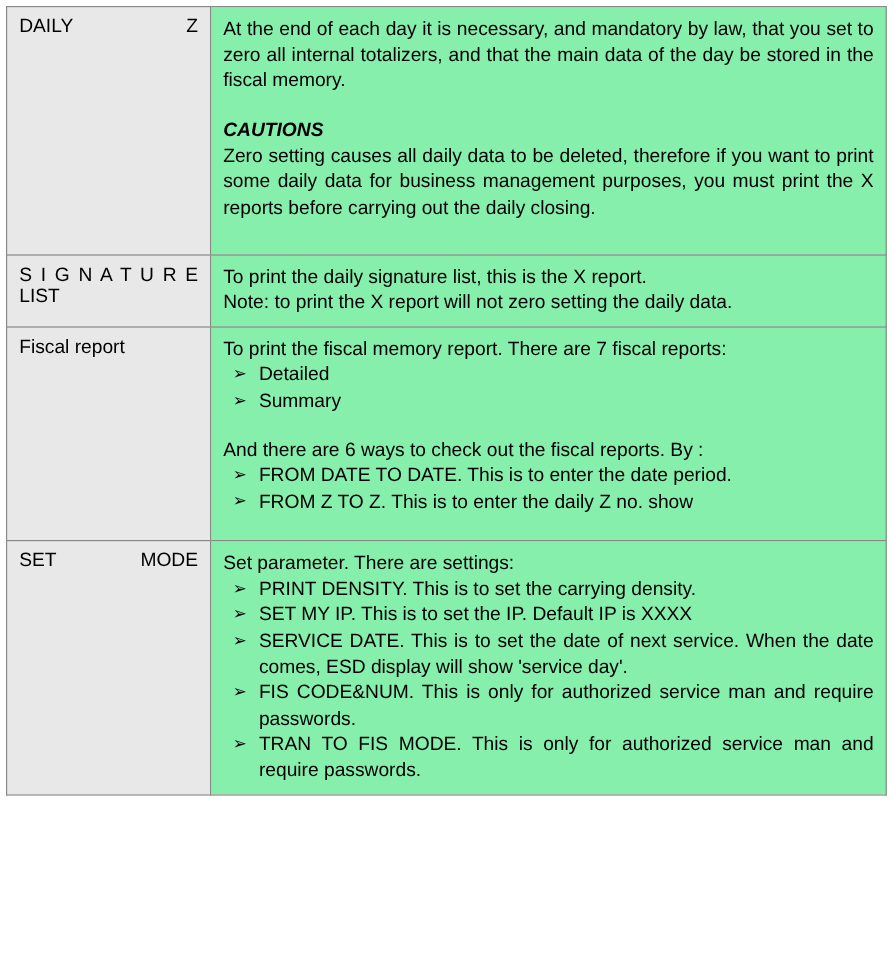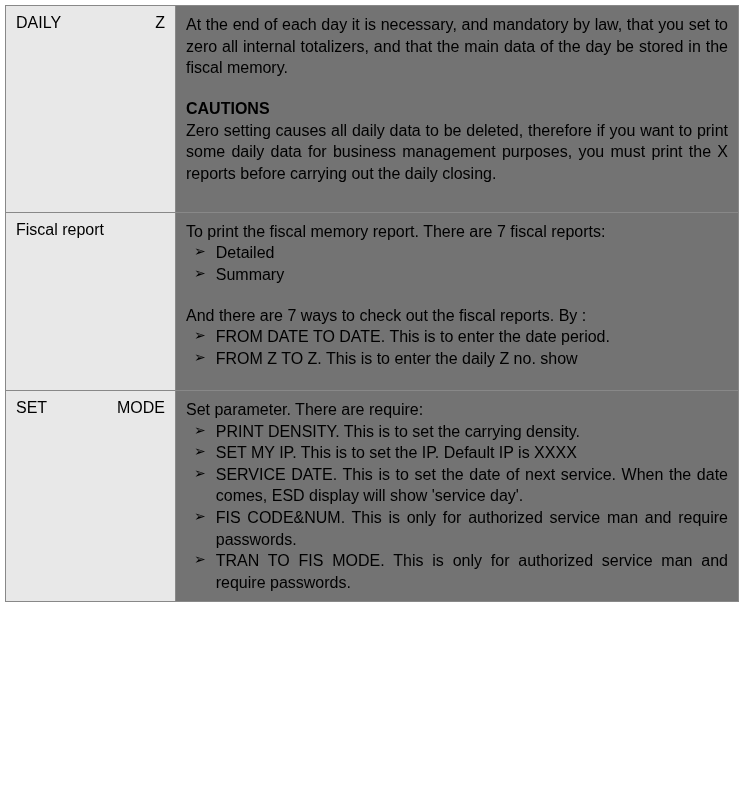--- a/index.html
+++ b/index.html
@@ -26,28 +26,29 @@
       padding: 8px 10px;
     }
     td.label-cell {
       background: #e8e8e8;
       width: 170px;
       text-align: justify;
       -moz-text-align-last: justify;
       text-align-last: justify;
     }
     td.content-cell {
-      background: #737373;
+      background: #86efac;
       text-align: justify;
       -moz-text-align-last: left;
       text-align-last: left;
       line-height: 1.35;
     }
     .cautions {
       font-weight: bold;
+      font-style: italic;
     }
     .section-para {
       margin-bottom: 1.2em;
     }
     .bullet-list {
       list-style: none;
       padding-left: 0;
     }
     .bullet-list li {
       display: flex;
@@ -73,51 +74,58 @@
   <tbody>
     <tr>
       <td class="label-cell">DAILY Z</td>
       <td class="content-cell">
         <div class="section-para">At the end of each day it is necessary, and mandatory by law, that you set to zero all internal totalizers, and that the main data of the day be stored in the fiscal memory.</div>
         <div class="cautions">CAUTIONS</div>
         <div style="margin-bottom:1.2em;">Zero setting causes all daily data to be deleted, therefore if you want to print some daily data for business management purposes, you must print the X reports before carrying out the daily closing.</div>
       </td>
     </tr>
     <tr>
+      <td class="label-cell">S I G N A T U R E LIST</td>
+      <td class="content-cell">
+        <div>To print the daily signature list, this is the X report.</div>
+        <div>Note: to print the X report will not zero setting the daily data.</div>
+      </td>
+    </tr>
+    <tr>
       <td class="label-cell" style="text-align:right;text-align-last:left;">Fiscal report</td>
       <td class="content-cell">
         <div>To print the fiscal memory report. There are 7 fiscal reports:</div>
         <ul class="bullet-list">
           <li>
               <span class="marker">➢</span>
               <span class="li-text">Detailed</span>
             </li>
           <li>
               <span class="marker">➢</span>
               <span class="li-text">Summary</span>
             </li>
         </ul>
         <div style="height:1.2em;"></div>
-        <div>And there are 7 ways to check out the fiscal reports. By :</div>
+        <div>And there are 6 ways to check out the fiscal reports. By :</div>
         <ul class="bullet-list" style="margin-bottom:0.8em;">
           <li>
               <span class="marker">➢</span>
               <span class="li-text">FROM DATE TO DATE. This is to enter the date period.</span>
             </li>
           <li>
               <span class="marker">➢</span>
               <span class="li-text">FROM Z TO Z. This is to enter the daily Z no. show</span>
             </li>
         </ul>
       </td>
     </tr>
     <tr>
       <td class="label-cell">SET MODE</td>
       <td class="content-cell">
-        <div>Set parameter. There are require:</div>
+        <div>Set parameter. There are settings:</div>
         <ul class="bullet-list">
           <li>
               <span class="marker">➢</span>
               <span class="li-text">PRINT DENSITY. This is to set the carrying density.</span>
             </li>
           <li>
               <span class="marker">➢</span>
               <span class="li-text">SET MY IP. This is to set the IP. Default IP is XXXX</span>
             </li>
           <li>

